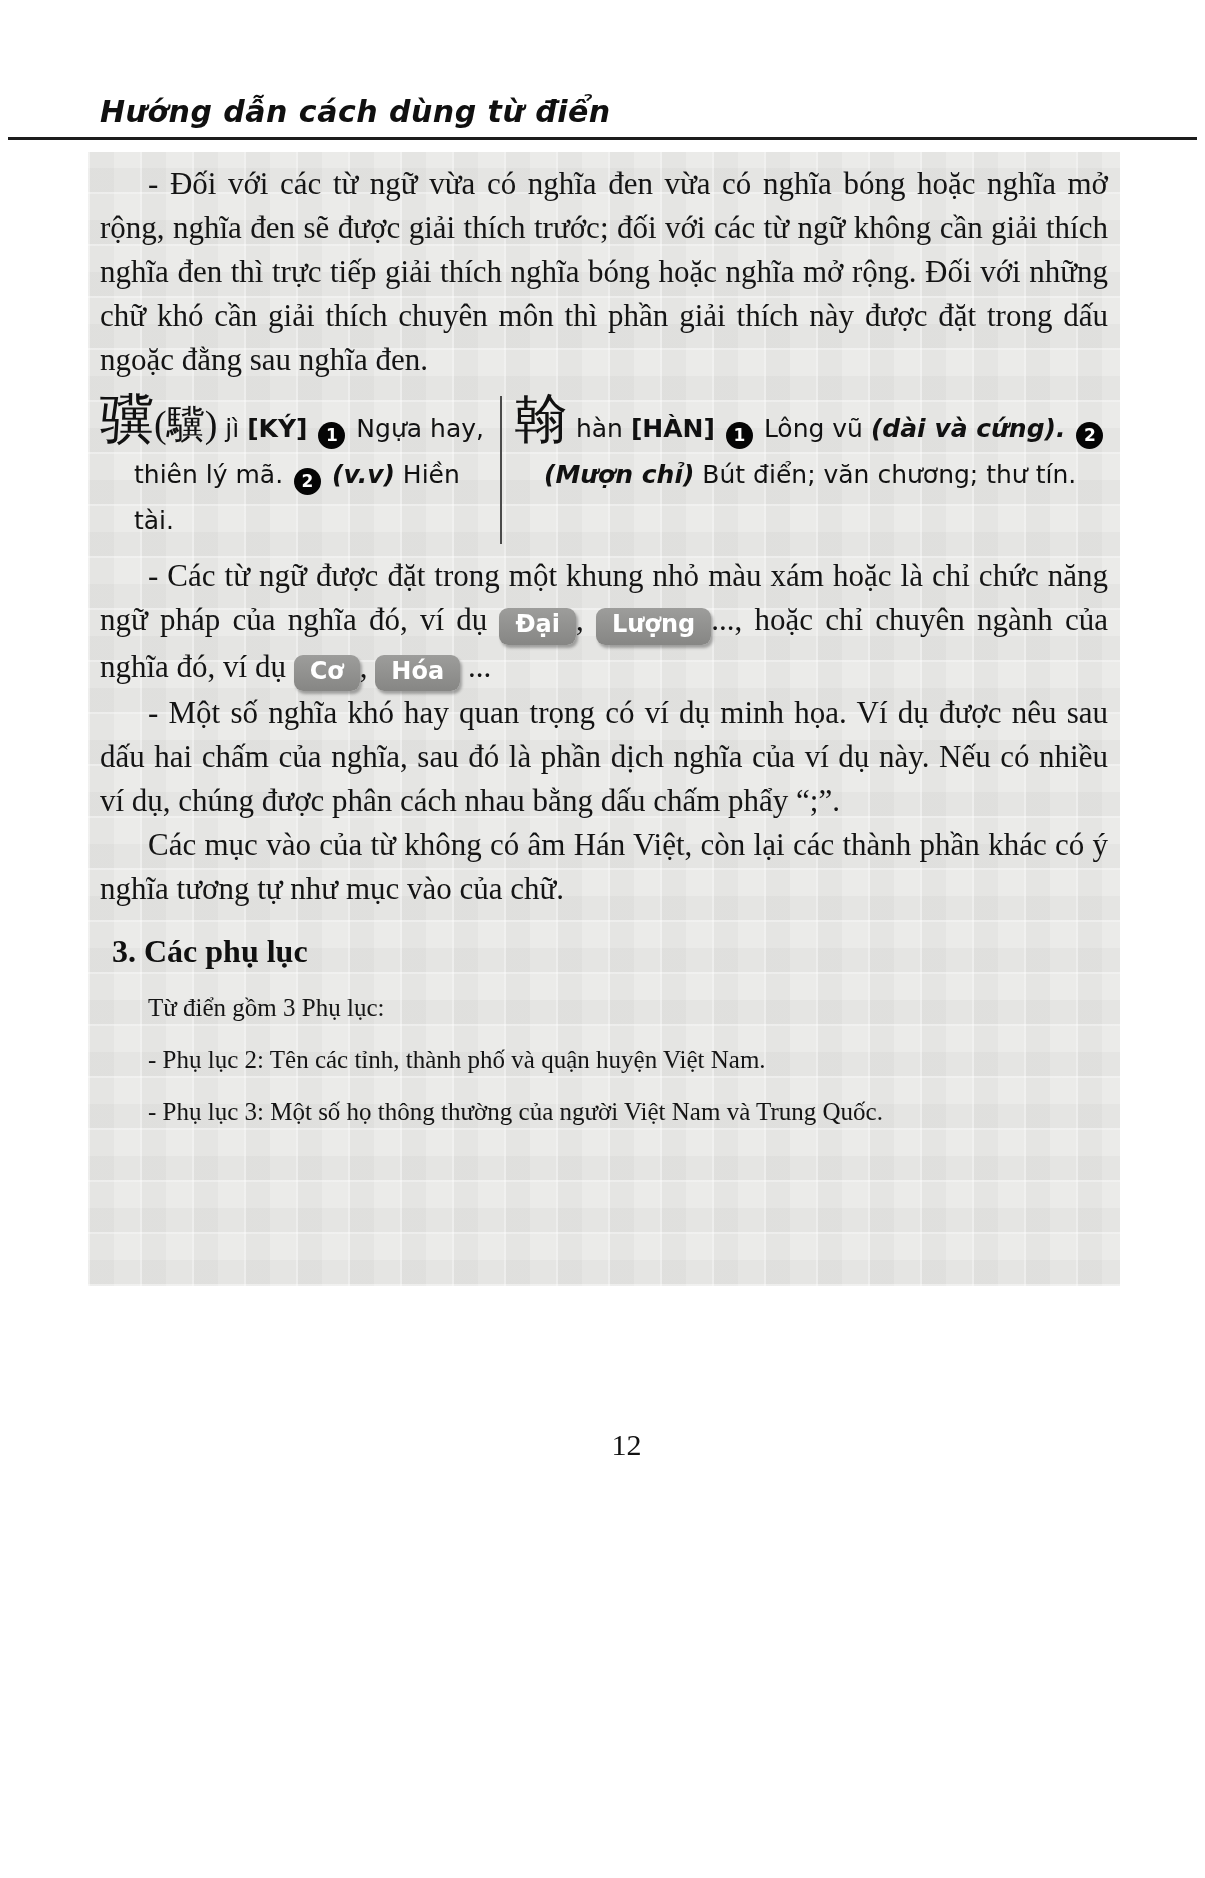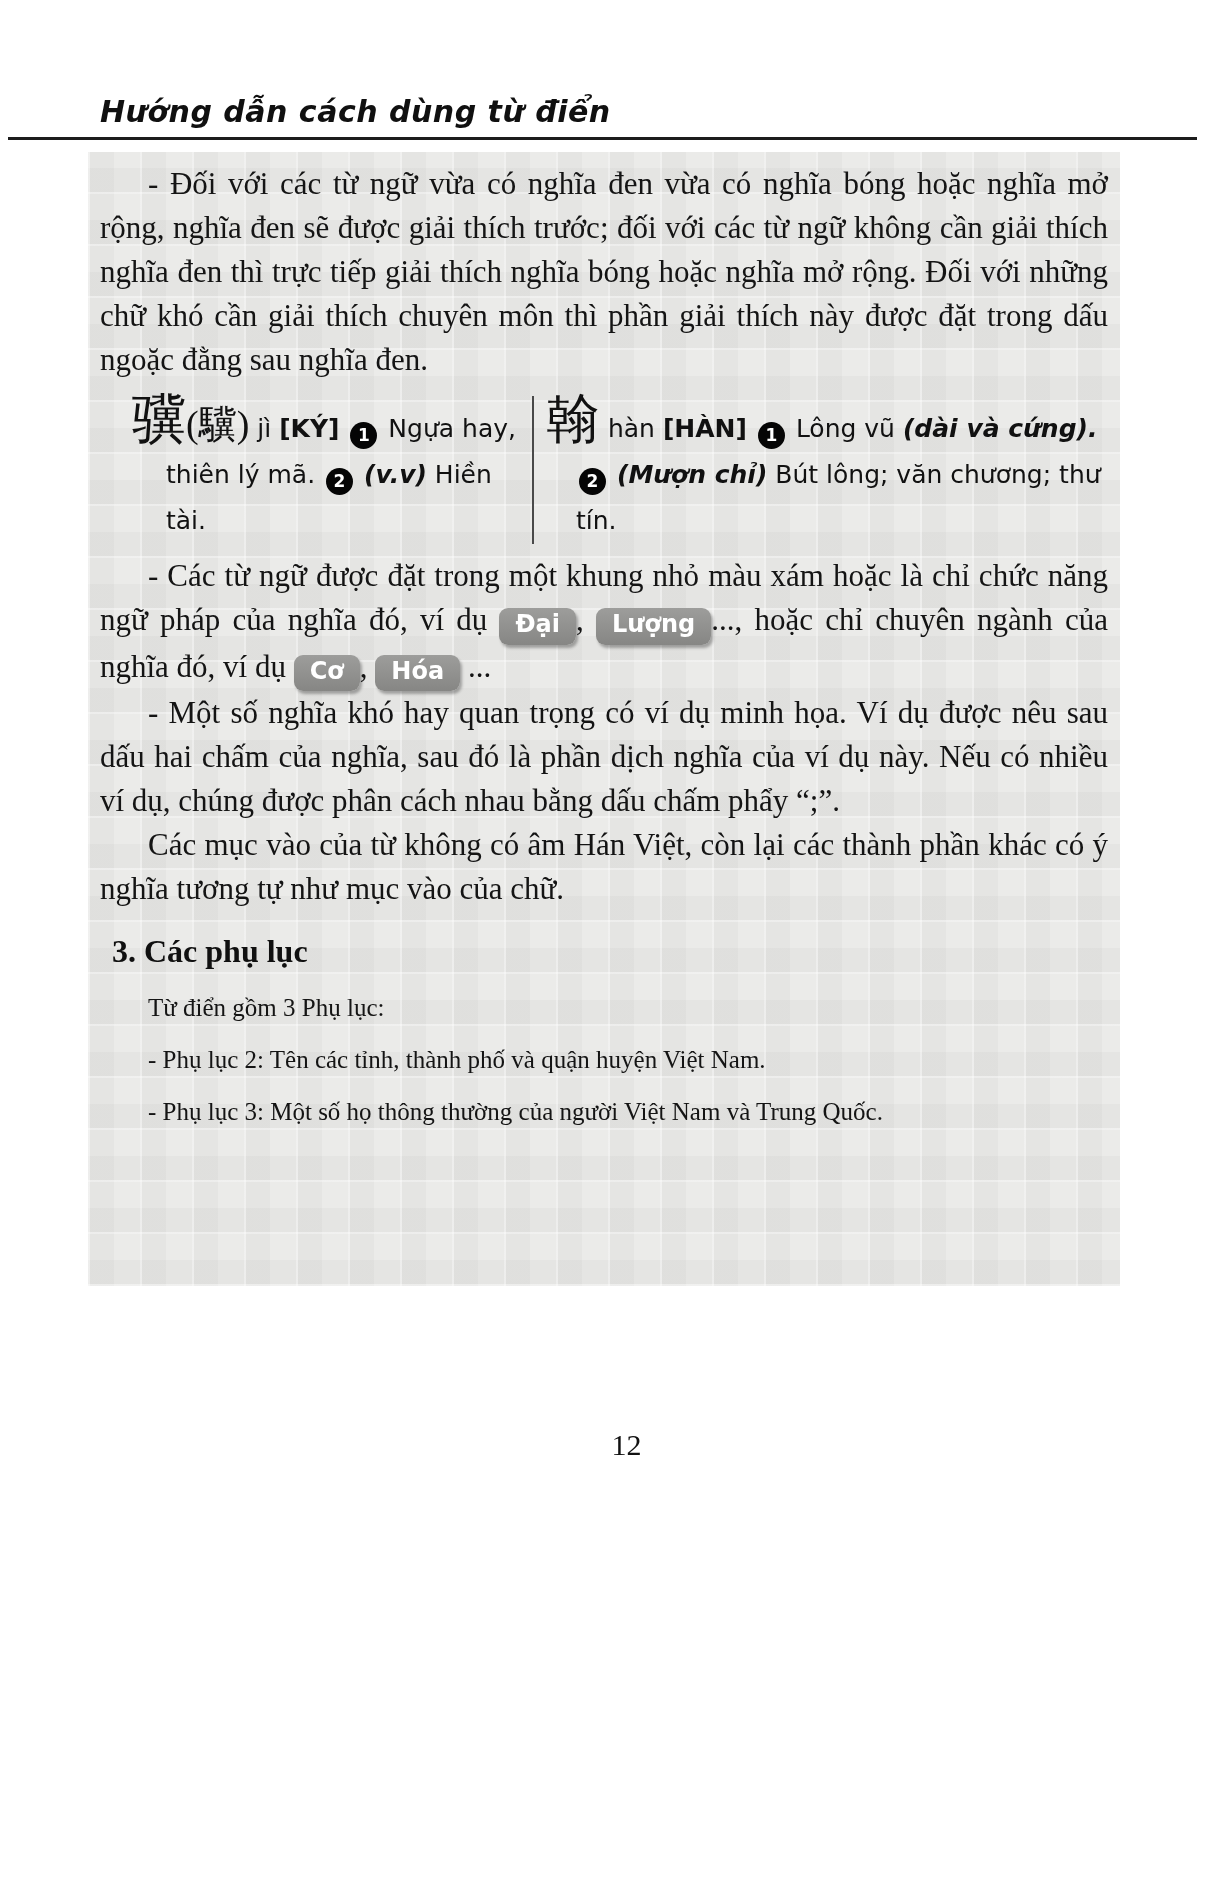--- a/index.html
+++ b/index.html
@@ -41,21 +41,21 @@
   .it  { font-style:italic; }
   .bit { font-style:italic; font-weight:bold; }
 
   
   .dict {
     display:flex; margin:14px 0 10px 0;
     font-family:"DejaVu Sans","Liberation Sans",sans-serif;
     font-size:25px; line-height:46px; text-align:left; color:#111;
   }
   .dict-col { display:block; }
-  .dict-col.left  { width:392px; padding-left:34px; text-indent:-34px;margin-left:32px; }
+  .dict-col.left  { width:392px; padding-left:34px; text-indent:-34px; }
   .dict-divider   { width:2px; background:#4a4a4a; margin:0 12px 0 8px; }
   .dict-col.right { flex:1; padding-left:30px; text-indent:-30px; }
   .bigchar {
     font-family:"Liberation Serif","DejaVu Serif",serif;
     font-size:54px; line-height:46px;
   }
   .variant {
     font-family:"Liberation Serif","DejaVu Serif",serif;
     font-size:38px; line-height:46px;
   }
@@ -124,21 +124,21 @@
       <div class="dict-divider"></div>
 
       <div class="dict-col right"><span class="bigchar">翰</span>
         <span>hàn</span>
         <span class="hv">[HÀN]</span>
         <span class="numc">1</span>
         <span>Lông vũ</span>
         <span class="bit">(dài và cứng).</span>
         <span class="numc">2</span>
         <span class="lbl">(Mượn chỉ)</span>
-        <span>Bút lông; văn chương; thư tín.</span></div>
+        <span>Bút điển; văn chương; thư tín.</span></div>
     </div>
 
     <p class="body-p"><span>- Các từ ngữ được đặt trong một khung nhỏ màu xám hoặc là chỉ chức năng ngữ pháp của nghĩa đó, ví dụ</span>
       <span class="badge">Đại</span><span>,</span>
       <span class="badge">Lượng</span><span>..., hoặc chỉ chuyên ngành của nghĩa đó, ví dụ</span>
       <span class="badge">Cơ</span><span>,</span>
       <span class="badge">Hóa</span>
       <span>...</span></p>
 
     <p class="body-p">- Một số nghĩa khó hay quan trọng có ví dụ minh họa. Ví dụ được nêu sau dấu hai chấm của nghĩa, sau đó là phần dịch nghĩa của ví dụ này. Nếu có nhiều ví dụ, chúng được phân cách nhau bằng dấu chấm phẩy “;”.</p>

